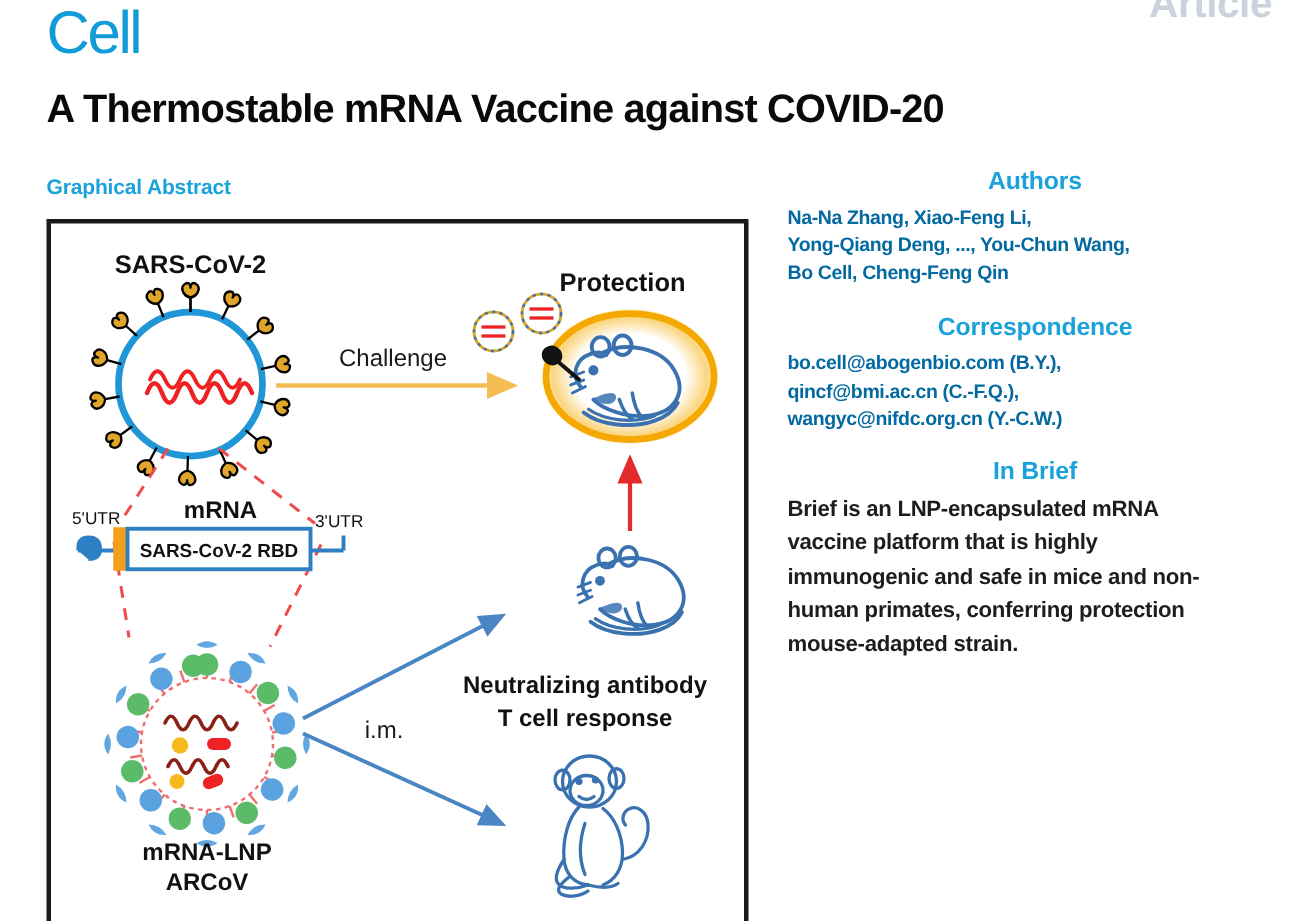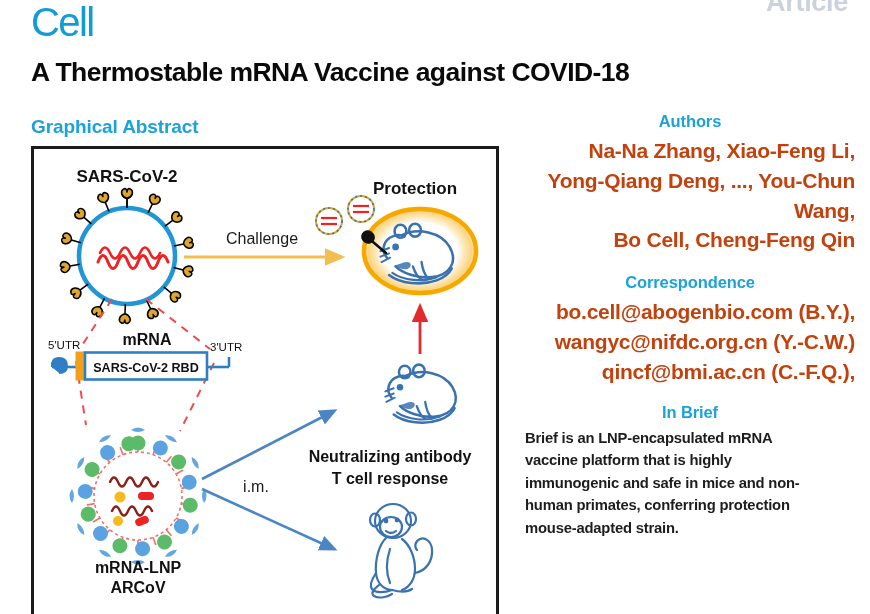--- a/index.html
+++ b/index.html
@@ -46,21 +46,21 @@
     letter-spacing: -0.55px;
     color: #0a0a0a;
     line-height: 1.15;
   }
 
   
   #ga-heading {
     position: absolute;
     left: 31px;
     top: 116px;
-    font-size: 19px;
+    font-size: 14px;
     font-weight: bold;
     color: #1ba2da;
     letter-spacing: -0.1px;
   }
   #figure-box {
     position: absolute;
     left: 31px;
     top: 146px;
     width: 468px;
     height: 592px;
@@ -80,45 +80,44 @@
   }
   .sec-head {
     font-size: 16.5px;
     font-weight: bold;
     color: #1ba2da;
     letter-spacing: -0.1px;
     margin: 0 0 5px 0;
     text-align: center;
   }
   .sec-body {
-    font-size: 21px;
-    font-weight: bold;
-    color: #c2410c;
+    font-size: 13px;
+    font-weight: bold;
+    color: #0369a1;
     line-height: 1.42;
     letter-spacing: -0.25px;
     margin: 0;
-    text-align: right;
   }
   .gap-authors { height: 18px; }
   .gap-corr { height: 16px; }
   .brief-body {
     font-size: 14.8px;
     font-weight: bold;
     color: #1d1d1d;
     line-height: 1.52;
     letter-spacing: -0.2px;
     margin: 0;
   }
 </style>
 </head>
 <body>
 
 <div id="article-kicker">Article</div>
 <div id="cell-logo">Cell</div>
-<div id="paper-title">A Thermostable mRNA Vaccine against COVID-18</div>
+<div id="paper-title">A Thermostable mRNA Vaccine against COVID-20</div>
 
 <div id="ga-heading">Graphical Abstract</div>
 
 <div id="figure-box">
 <svg id="figure-svg" width="462" height="462" viewBox="0 0 462 462" xmlns="http://www.w3.org/2000/svg">
   <defs>
     <marker id="ar-orange" markerWidth="7" markerHeight="7" refX="5.5" refY="3" orient="auto">
       <path d="M0,0 L7,3 L0,6 z" fill="#f4bd52"></path>
     </marker>
     <marker id="ar-blue" markerWidth="7" markerHeight="7" refX="5.5" refY="3" orient="auto">
@@ -371,22 +370,22 @@
     <p class="sec-body">Na-Na Zhang, Xiao-Feng Li,</p>
     <p class="sec-body">Yong-Qiang Deng, ..., You-Chun Wang,</p>
     <p class="sec-body">Bo Cell, Cheng-Feng Qin</p>
   </div>
 
   <div class="gap-authors"></div>
 
   <div>
     <div class="sec-head">Correspondence</div>
     <p class="sec-body">bo.cell@abogenbio.com (B.Y.),</p>
+    <p class="sec-body">qincf@bmi.ac.cn (C.-F.Q.),</p>
     <p class="sec-body">wangyc@nifdc.org.cn (Y.-C.W.)</p>
-    <p class="sec-body">qincf@bmi.ac.cn (C.-F.Q.),</p>
   </div>
 
   <div class="gap-corr"></div>
 
   <div>
     <div class="sec-head">In Brief</div>
     <p class="brief-body">Brief is an LNP-encapsulated mRNA</p>
     <p class="brief-body">vaccine platform that is highly</p>
     <p class="brief-body">immunogenic and safe in mice and non-</p>
     <p class="brief-body">human primates, conferring protection</p>

